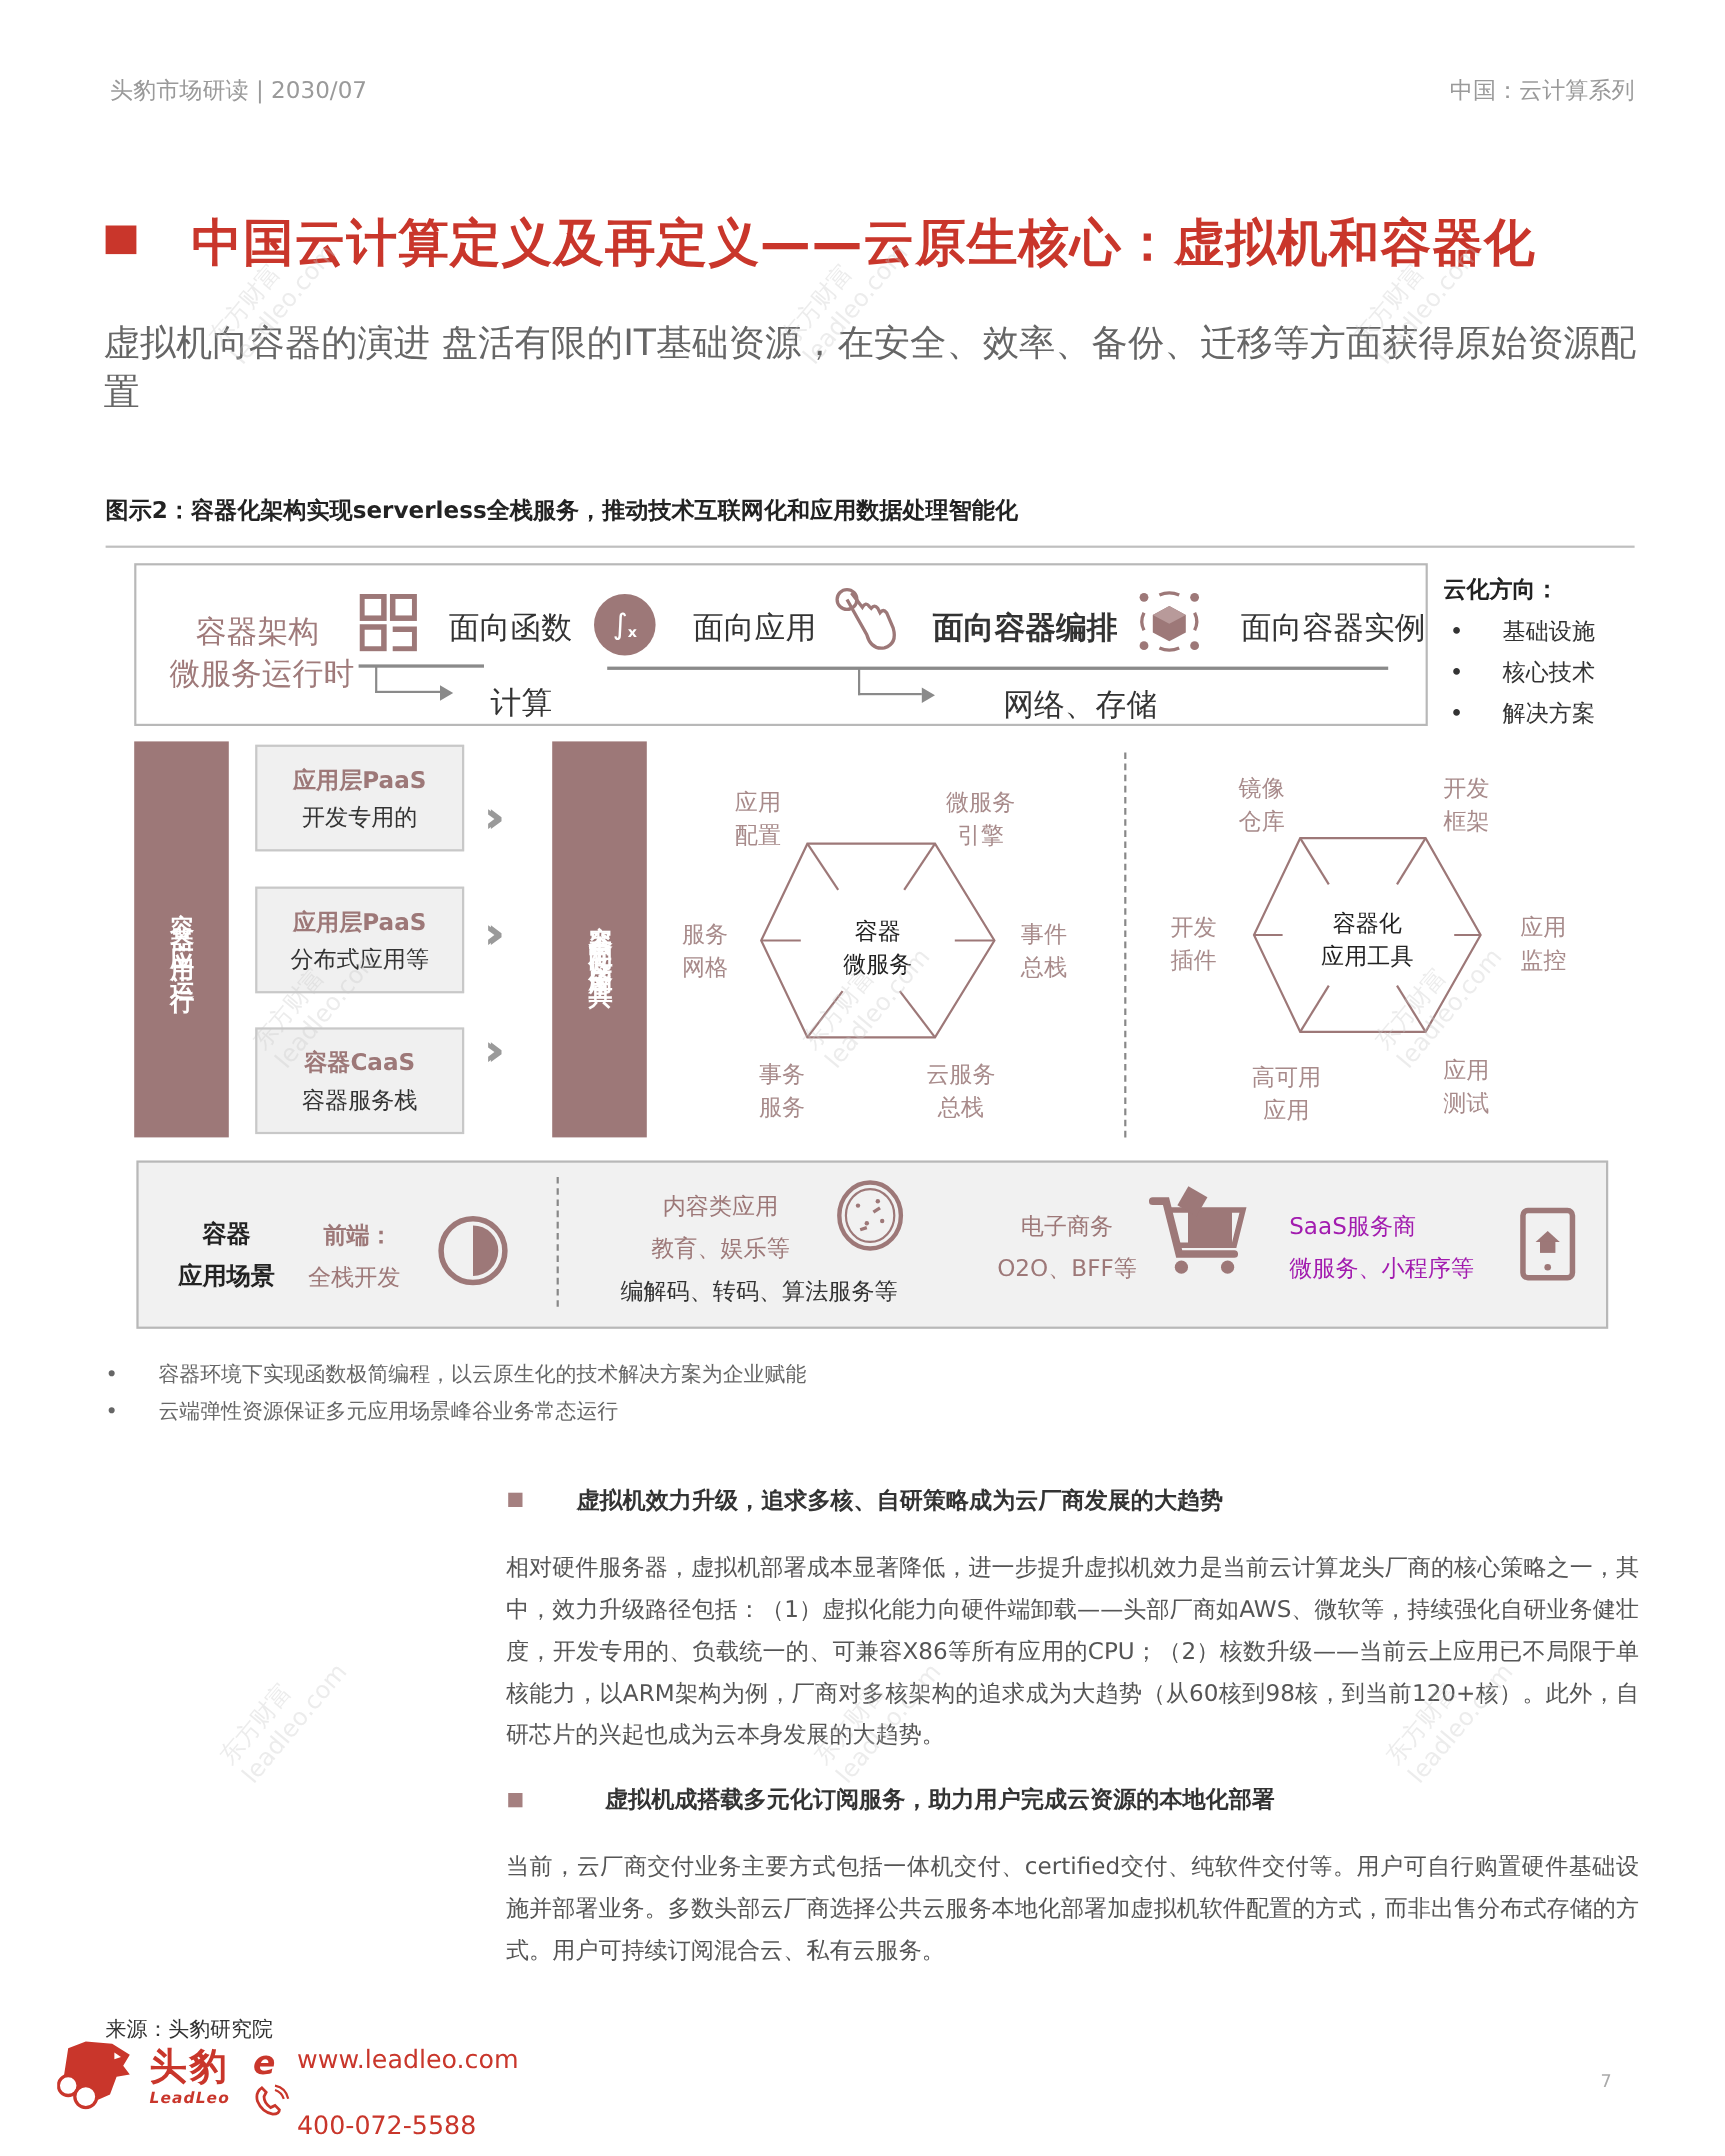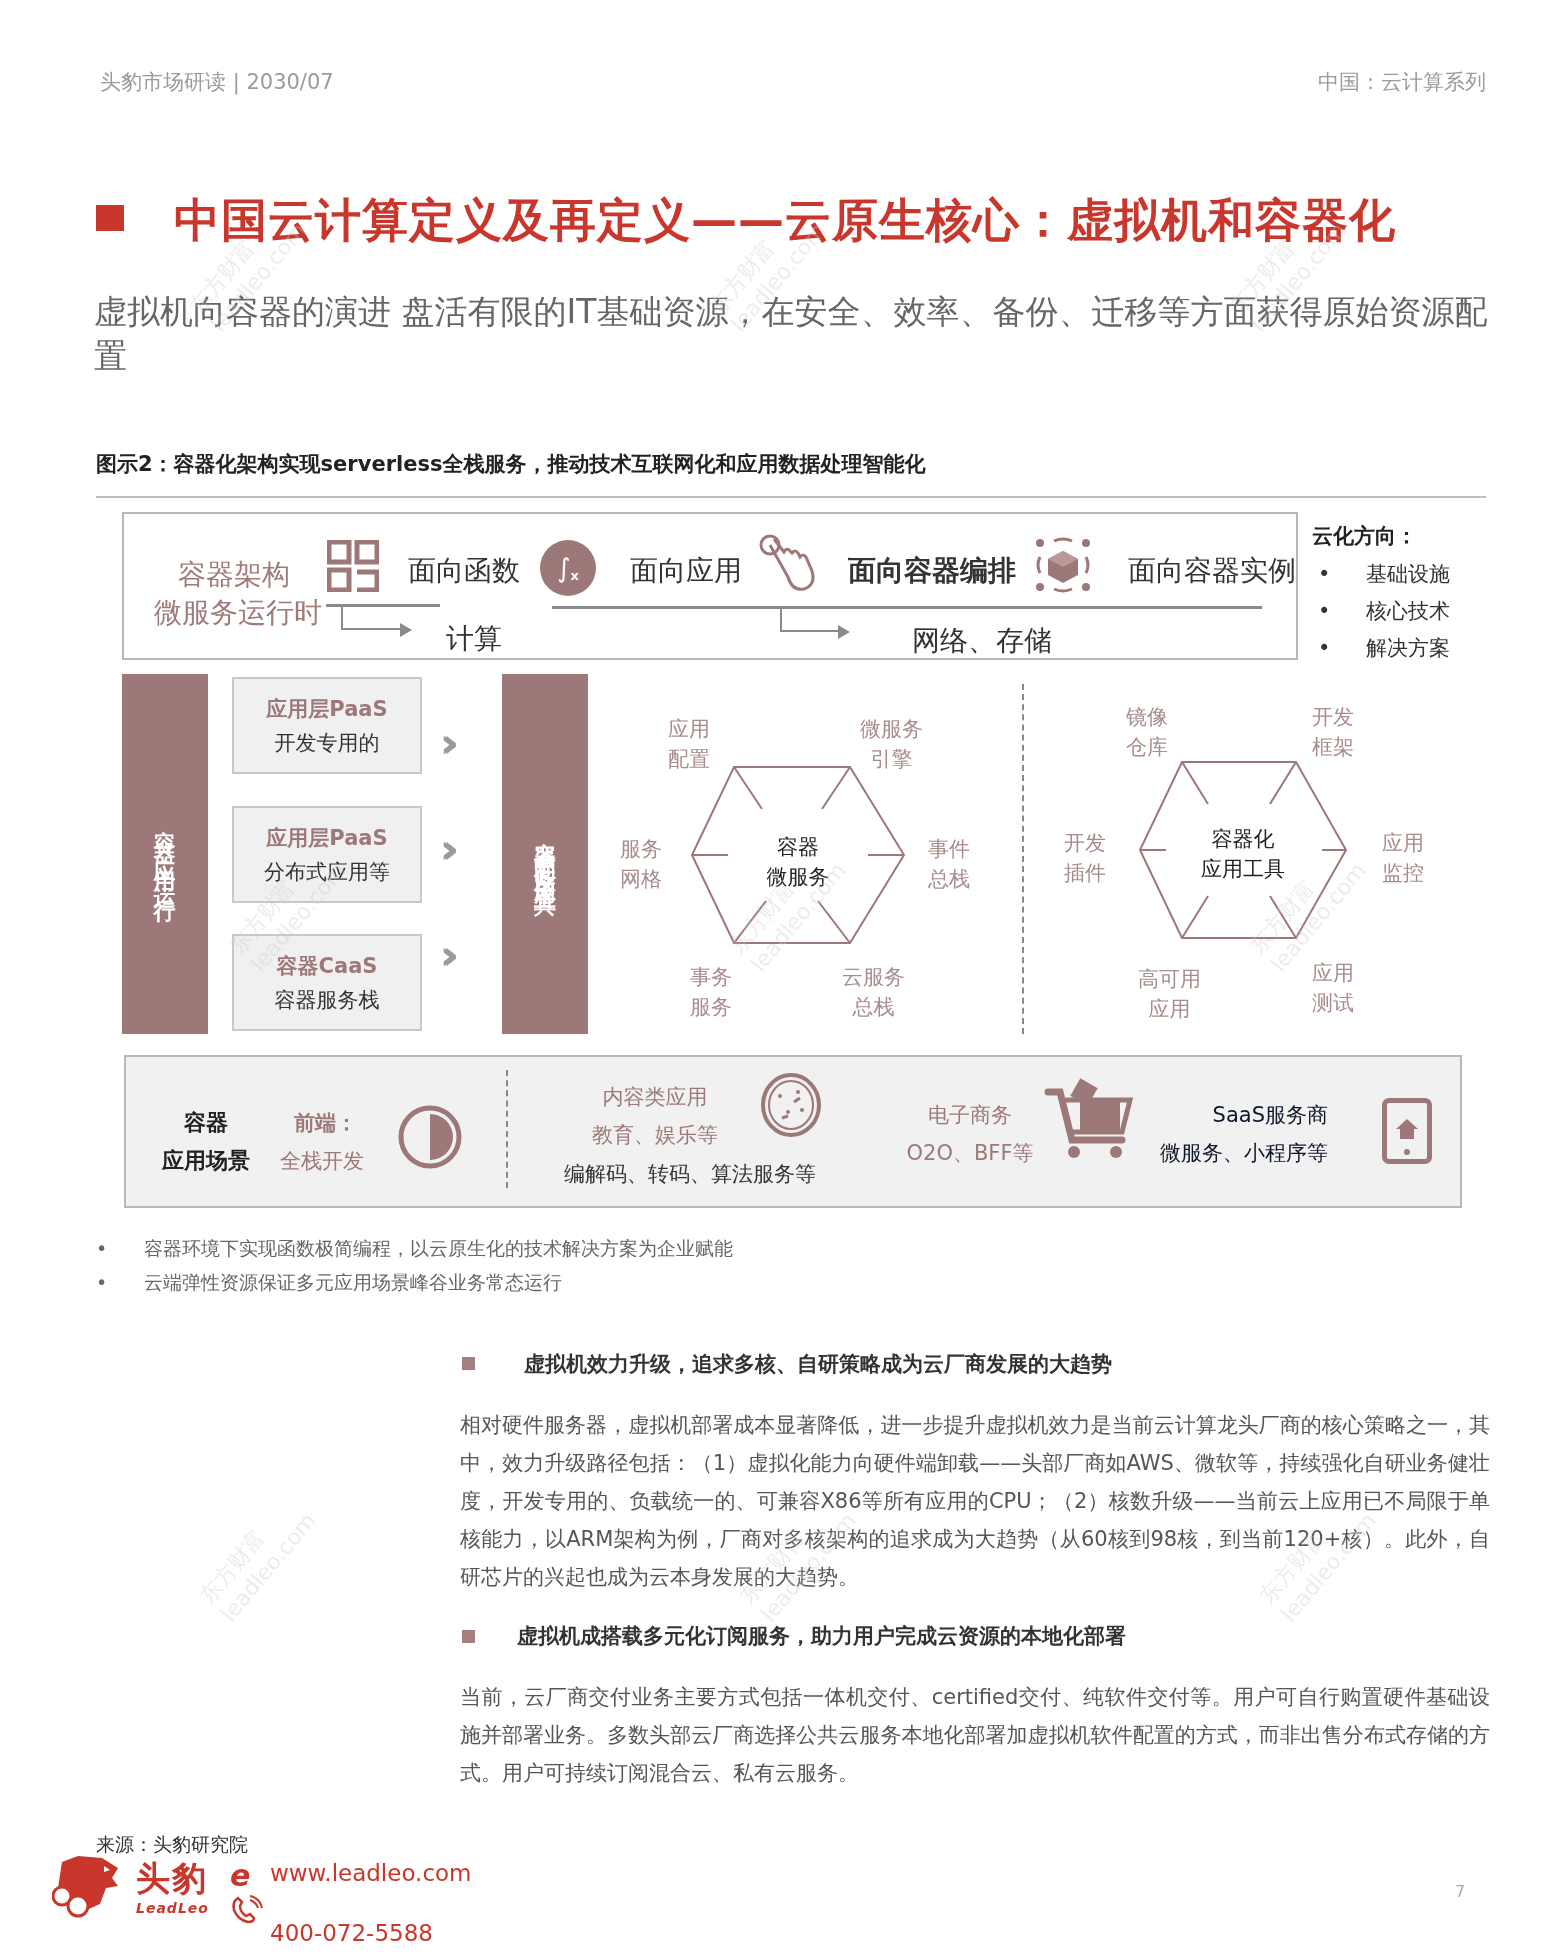--- a/index.html
+++ b/index.html
@@ -277,39 +277,39 @@
 <div class="abs" style="left:1044px;top:1078px;width:92px;height:84px;">
   <svg width="92" height="84" viewBox="0 0 92 84">
     <path d="M4 14 L16 14 L28 62 L78 62" fill="none" stroke="#9d7878" stroke-width="7" stroke-linecap="round"></path>
     <path d="M18 22 L86 22 L78 54 L26 54 Z" fill="none" stroke="#9d7878" stroke-width="5"></path>
     <rect x="36" y="22" width="40" height="30" fill="#9d7878"></rect>
     <rect x="30" y="4" width="20" height="20" fill="#9d7878" transform="rotate(30 40 14)"></rect>
     <circle cx="30" cy="74" r="6" fill="#9d7878"></circle>
       <circle cx="72" cy="74" r="6" fill="#9d7878"></circle>
   </svg>
 </div>
-<div class="abs" style="left:1148px;top:1096px;font-size:21px;color:#0f172a;line-height:38px;text-align:right;width:180px;">
+<div class="abs" style="left:1172px;top:1096px;font-size:21px;color:#a21caf;line-height:38px;text-align:left;width:180px;">
   <div>SaaS服务商</div>
     <div>微服务、小程序等</div>
 </div>
 <div class="abs" style="left:1382px;top:1098px;width:50px;height:66px;border:5px solid #9d7878;border-radius:7px;">
   <div style="position:absolute;left:9px;top:16px;width:0;height:0;border-left:11px solid transparent;border-right:11px solid transparent;border-bottom:10px solid #9d7878;"></div>
   <div style="position:absolute;left:13px;top:26px;width:14px;height:10px;background:#9d7878;"></div>
   <div style="position:absolute;left:17px;top:46px;width:6px;height:6px;border-radius:50%;background:#9d7878;"></div>
 </div>
 
 <div class="abs bullet" style="top:1236px;"><span class="b">•</span><span>容器环境下实现函数极简编程，以云原生化的技术解决方案为企业赋能</span></div>
 <div class="abs bullet" style="top:1270px;"><span class="b">•</span><span>云端弹性资源保证多元应用场景峰谷业务常态运行</span></div>
 
 <div class="abs sec-sq" style="left:462px;top:1357px;"></div>
 <div class="abs sec-head" style="left:524px;top:1350px;">虚拟机效力升级，追求多核、自研策略成为云厂商发展的大趋势</div>
 <div class="abs para" style="top:1406px;">相对硬件服务器，虚拟机部署成本显著降低，进一步提升虚拟机效力是当前云计算龙头厂商的核心策略之一，其中，效力升级路径包括：（1）虚拟化能力向硬件端卸载——头部厂商如AWS、微软等，持续强化自研业务健壮度，开发专用的、负载统一的、可兼容X86等所有应用的CPU；（2）核数升级——当前云上应用已不局限于单核能力，以ARM架构为例，厂商对多核架构的追求成为大趋势（从60核到98核，到当前120+核）。此外，自研芯片的兴起也成为云本身发展的大趋势。</div>
 
 <div class="abs sec-sq" style="left:462px;top:1630px;"></div>
-<div class="abs sec-head" style="left:517px;top:1622px;">虚拟机成搭载多元化订阅服务，助力用户完成云资源的本地化部署</div>
+<div class="abs sec-head" style="left:550px;top:1622px;">虚拟机成搭载多元化订阅服务，助力用户完成云资源的本地化部署</div>
 <div class="abs para" style="top:1678px;">当前，云厂商交付业务主要方式包括一体机交付、certified交付、纯软件交付等。用户可自行购置硬件基础设施并部署业务。多数头部云厂商选择公共云服务本地化部署加虚拟机软件配置的方式，而非出售分布式存储的方式。用户可持续订阅混合云、私有云服务。</div>
 
 <div class="abs source">来源：头豹研究院</div>
 
 <div class="abs" style="left:52px;top:1852px;width:72px;height:66px;">
   <svg width="72" height="66" viewBox="0 0 72 66">
     <path d="M10 10 L26 4 L50 6 L66 16 L60 26 L66 34 L54 36 L48 52 L30 60 L14 52 L6 36 Z" fill="#c9362b"></path>
     <circle cx="10" cy="44" r="9" fill="#fff" stroke="#c9362b" stroke-width="3"></circle>
     <circle cx="26" cy="54" r="10" fill="#fff" stroke="#c9362b" stroke-width="3"></circle>
     <path d="M52 14 L58 18 L52 20" fill="#fff"></path>

